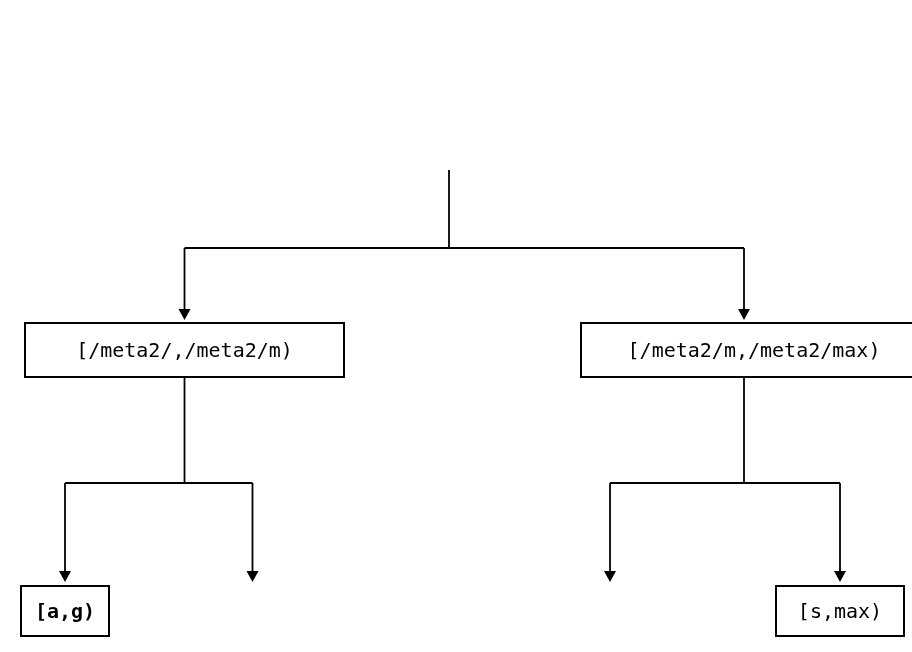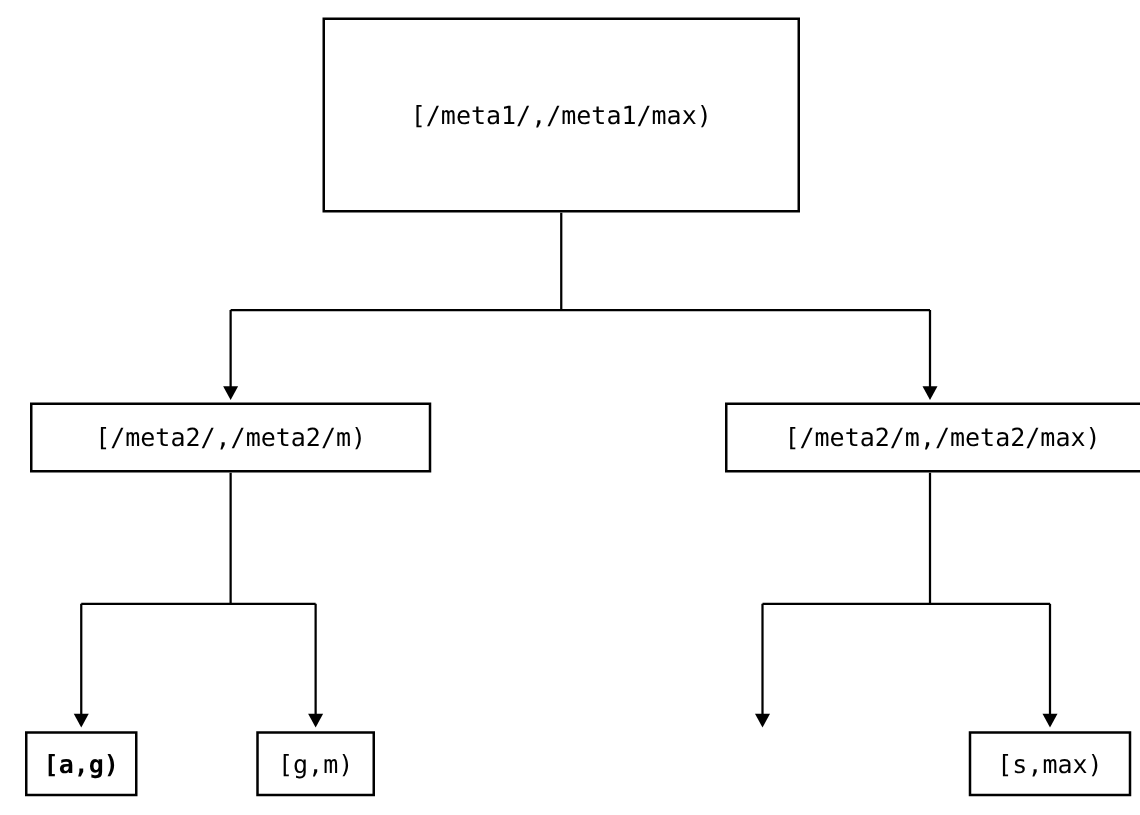--- a/index.html
+++ b/index.html
@@ -70,38 +70,32 @@
     <g fill="#000000" stroke="none">
       <path d="M178.5 309 L190.5 309 L184.5 320 Z"></path>
       <path d="M738 309 L750 309 L744 320 Z"></path>
       <path d="M59 571 L71 571 L65 582 Z"></path>
       <path d="M246.5 571 L258.5 571 L252.5 582 Z"></path>
       <path d="M604 571 L616 571 L610 582 Z"></path>
       <path d="M834 571 L846 571 L840 582 Z"></path>
     </g>
   </svg>
 
-  <div class="node root">
-    <span>[/meta1/,/meta1/max)</span>
-  </div>
 
   <div class="node l2a">
     <span>[/meta2/,/meta2/m)</span>
   </div>
 
   <div class="node l2b">
     <span>[/meta2/m,/meta2/max)</span>
   </div>
 
   <div class="node leaf0">
     <span>[a,g)</span>
   </div>
 
-  <div class="node leaf1">
-    <span>[g,m)</span>
-  </div>
 
 
   <div class="node leaf3">
     <span>[s,max)</span>
   </div>
 
 </div>
 
 </body></html>

